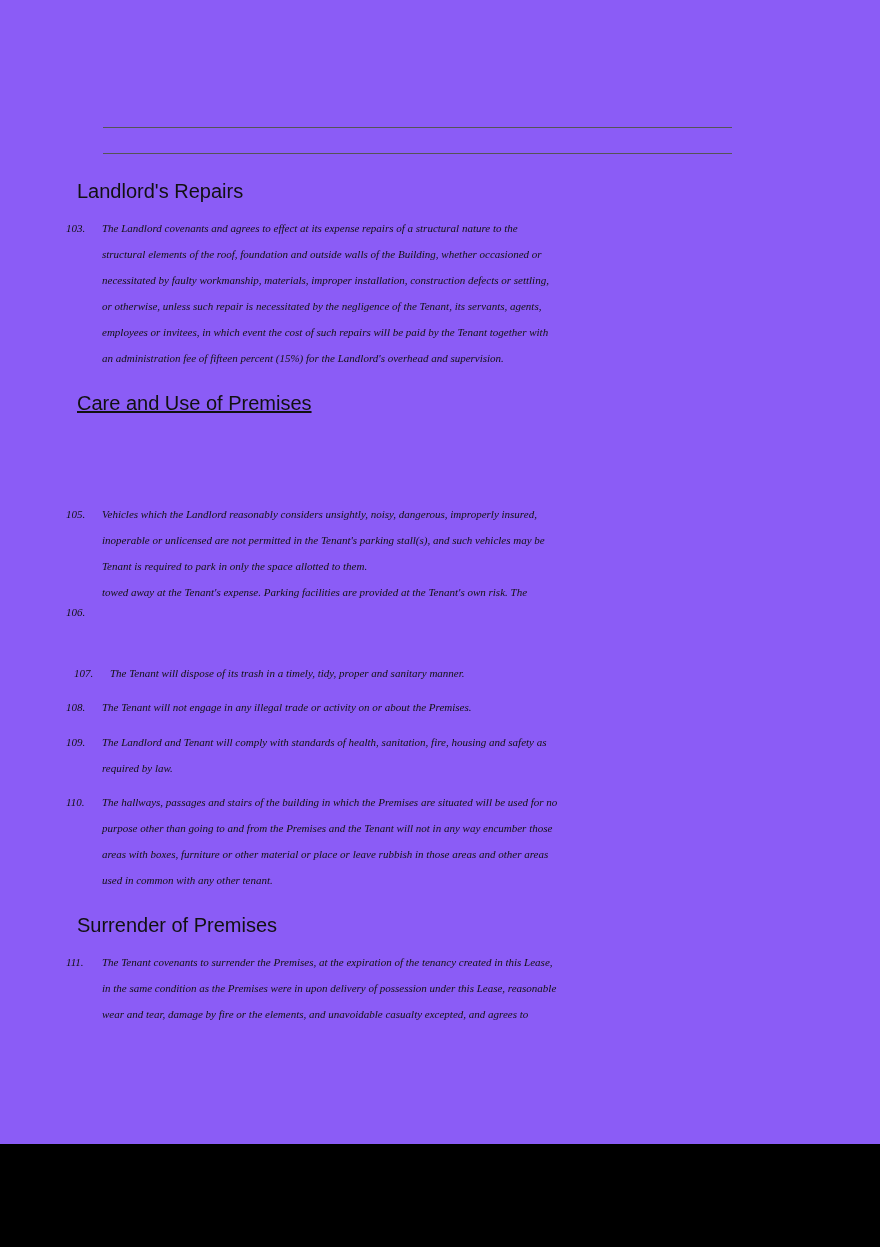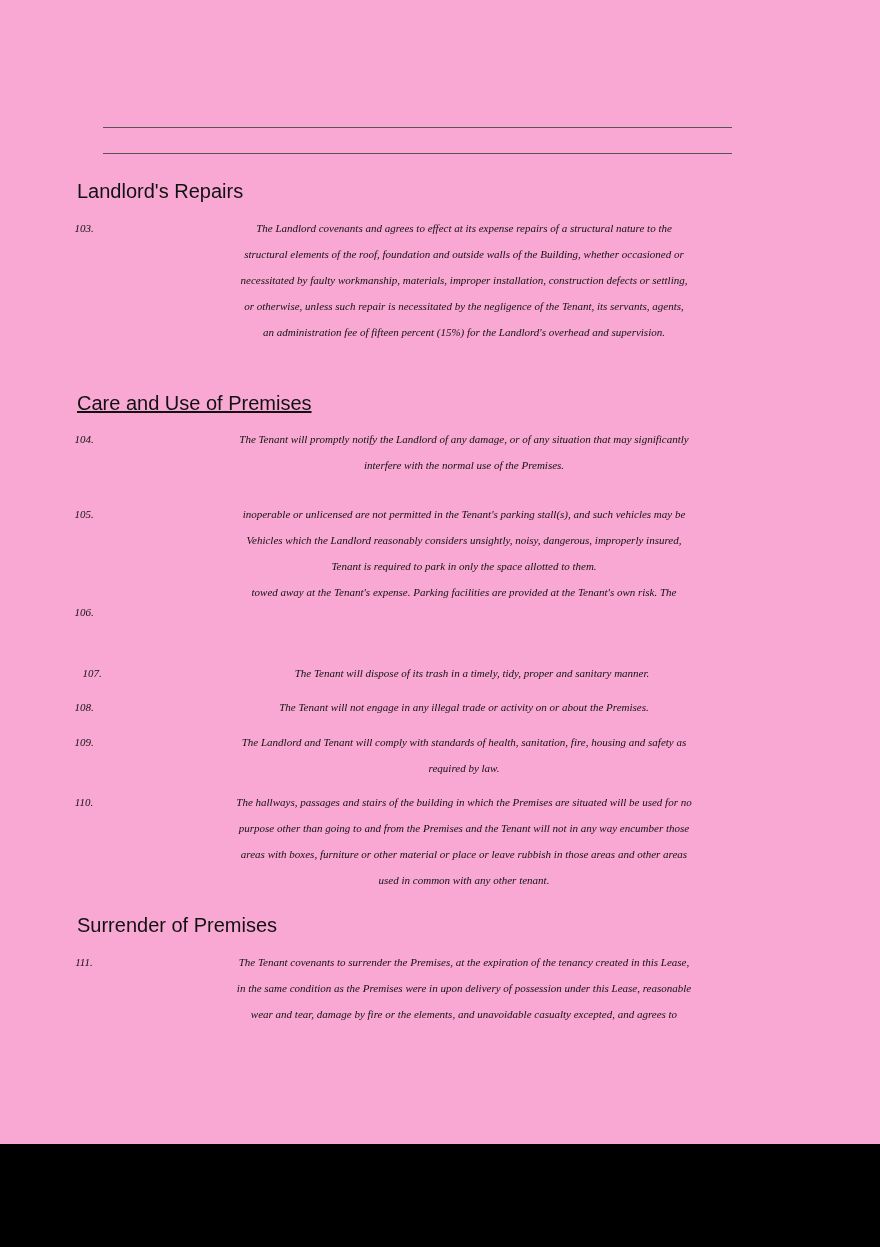--- a/index.html
+++ b/index.html
@@ -2,22 +2,21 @@
 <html><head>
   <meta charset="utf-8">
   <style>
     html, body { margin: 0; padding: 0; }
     body {
       width: 880px; height: 1247px; overflow: hidden;
       background: #000000; position: relative;
     }
     .page {
       position: absolute; left: 0; top: 0; width: 880px; height: 1144px;
-      background: #f9a8d4;
-      text-align: center;
+      background: #8b5cf6;
     }
     .blank-line {
       position: absolute; left: 103px; width: 629px; height: 0;
       border-top: 1px solid #555555;
     }
     .heading {
       position: absolute; left: 77px;
       font-family: "Liberation Sans", sans-serif;
       font-size: 20px; color: #111111; line-height: 24px;
       white-space: nowrap;
@@ -47,39 +46,33 @@
 
   <div class="heading" style="top:179px;">Landlord's Repairs</div>
 
   <div class="clause" style="top:215px;">
     <span class="num">103.</span>
     <span class="text">
       <span class="line">The Landlord covenants and agrees to effect at its expense repairs of a structural nature to the</span>
       <span class="line">structural elements of the roof, foundation and outside walls of the Building, whether occasioned or</span>
       <span class="line">necessitated by faulty workmanship, materials, improper installation, construction defects or settling,</span>
       <span class="line">or otherwise, unless such repair is necessitated by the negligence of the Tenant, its servants, agents,</span>
+      <span class="line">employees or invitees, in which event the cost of such repairs will be paid by the Tenant together with</span>
       <span class="line">an administration fee of fifteen percent (15%) for the Landlord's overhead and supervision.</span>
     </span>
   </div>
 
   <div class="heading" style="top:391px;text-decoration:underline;">Care and Use of Premises</div>
 
-  <div class="clause" style="top:426px;">
-    <span class="num">104.</span>
-    <span class="text">
-      <span class="line">The Tenant will promptly notify the Landlord of any damage, or of any situation that may significantly</span>
-      <span class="line">interfere with the normal use of the Premises.</span>
-    </span>
-  </div>
 
   <div class="clause" style="top:501px;">
     <span class="num">105.</span>
     <span class="text">
+      <span class="line">Vehicles which the Landlord reasonably considers unsightly, noisy, dangerous, improperly insured,</span>
       <span class="line">inoperable or unlicensed are not permitted in the Tenant's parking stall(s), and such vehicles may be</span>
-      <span class="line">Vehicles which the Landlord reasonably considers unsightly, noisy, dangerous, improperly insured,</span>
       <span class="line">Tenant is required to park in only the space allotted to them.</span>
       <span class="line">towed away at the Tenant's expense.  Parking facilities are provided at the Tenant's own risk.  The</span>
     </span>
   </div>
 
   <div class="clause" style="top:599px;">
     <span class="num">106.</span>
     <span class="text">
     </span>
   </div>

